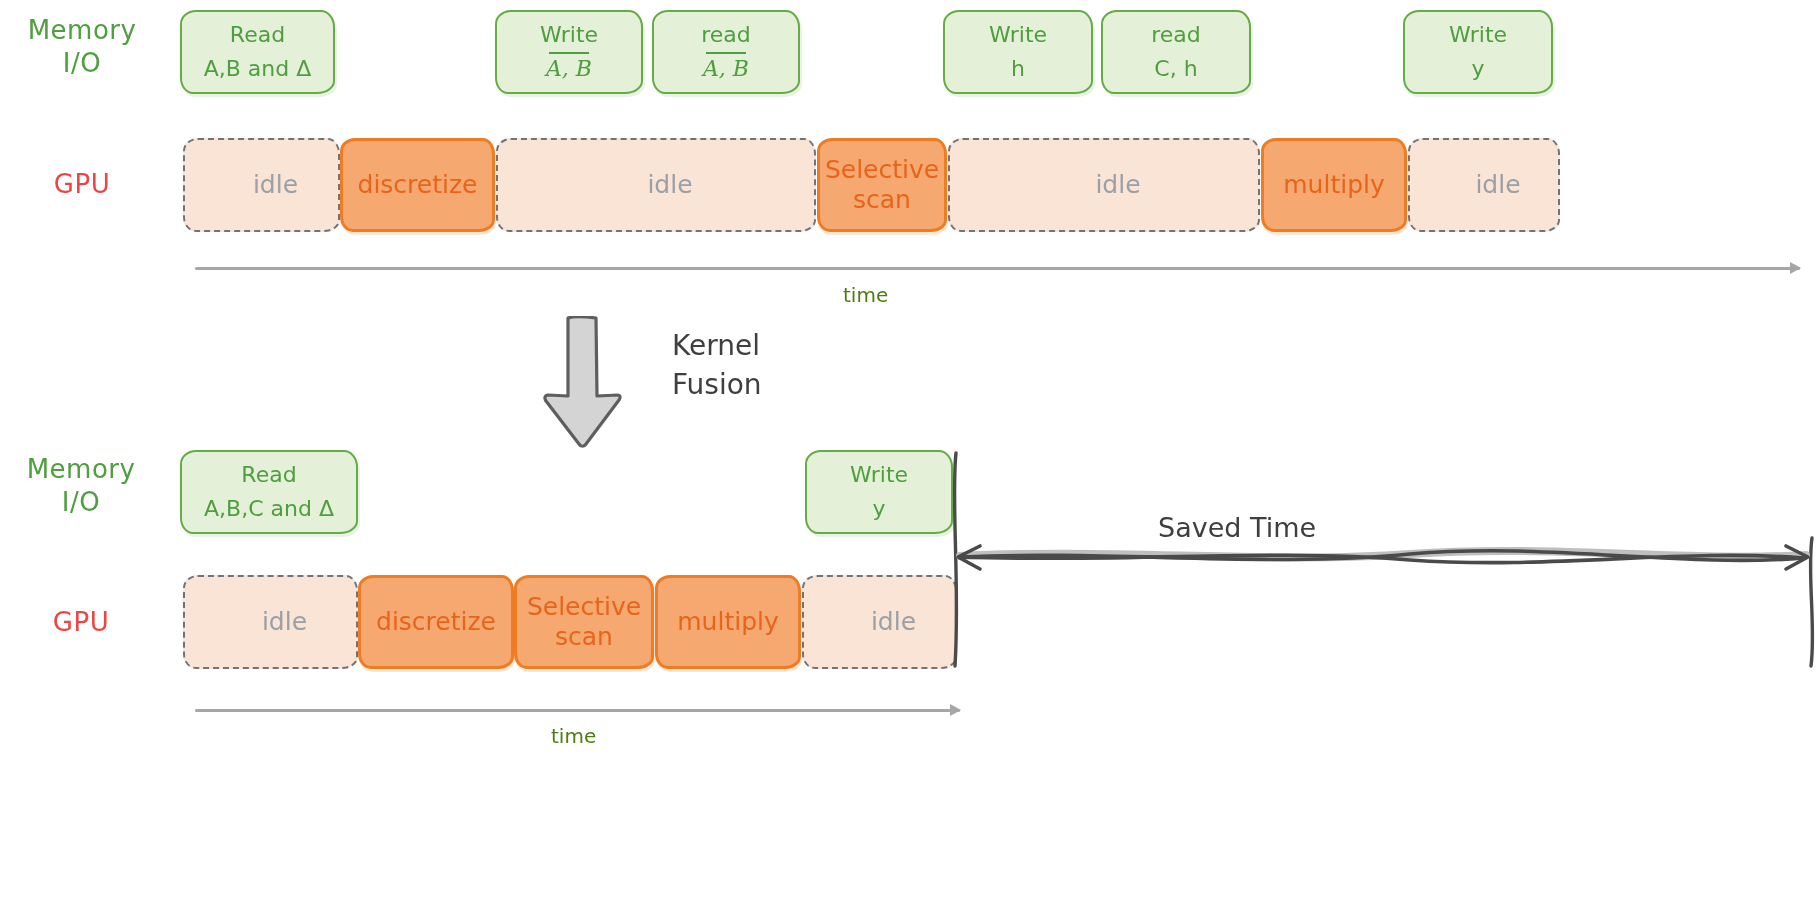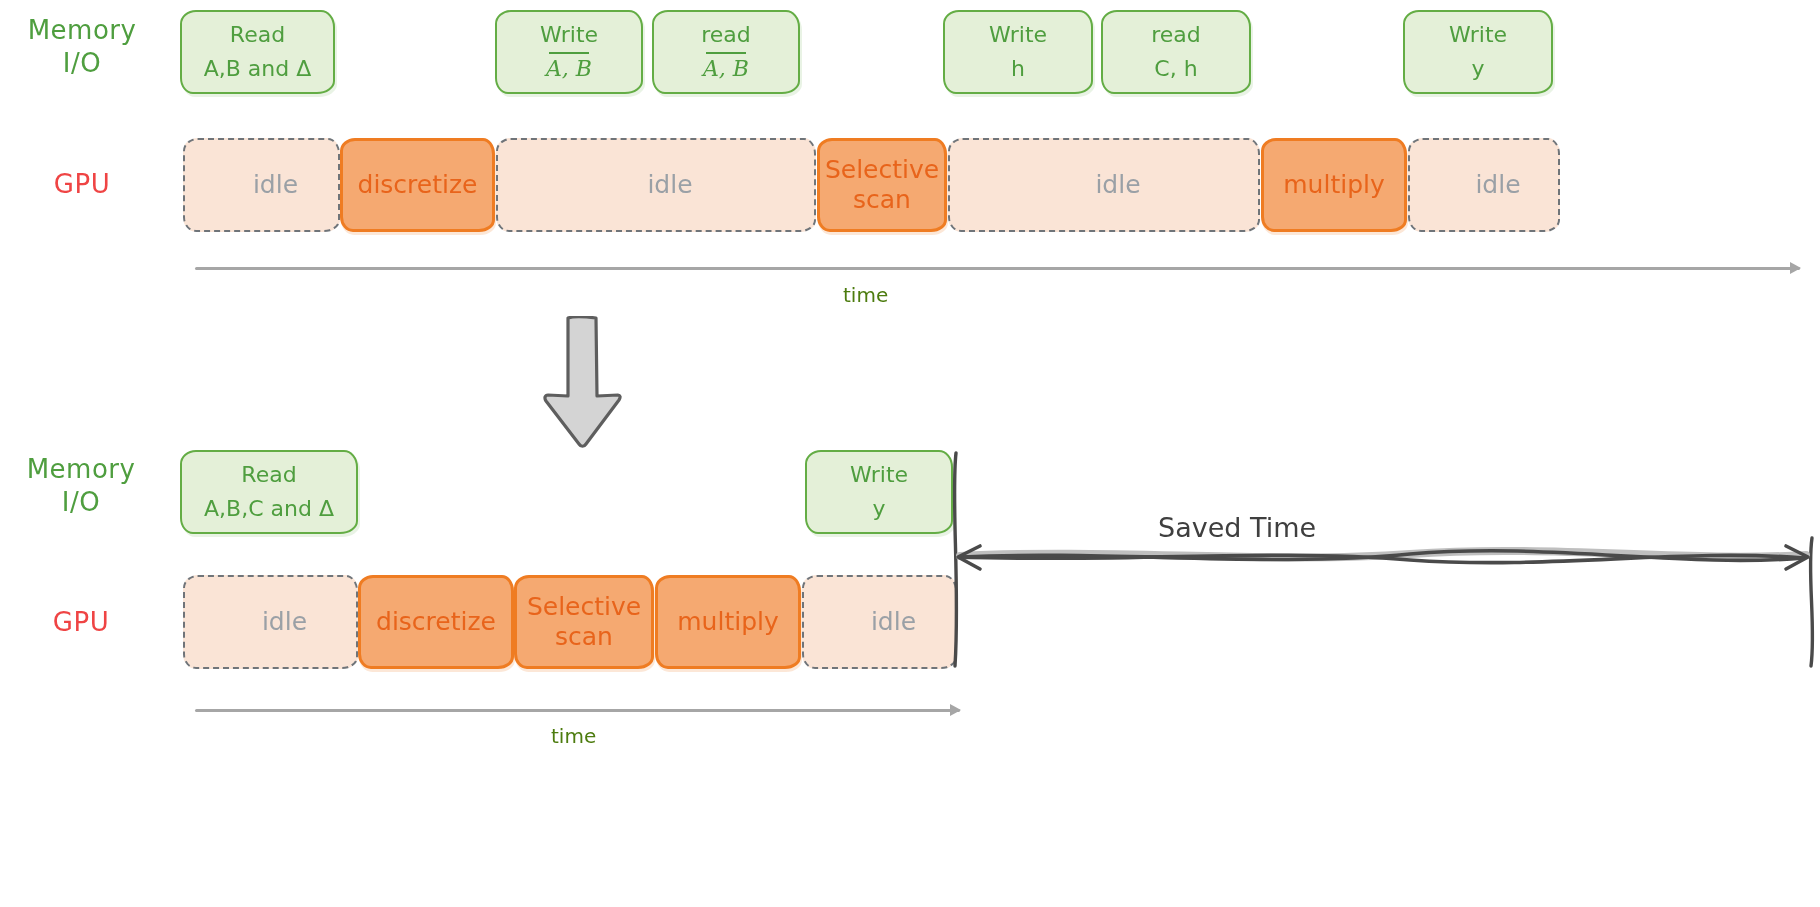--- a/index.html
+++ b/index.html
@@ -125,20 +125,24 @@
   <div class="gpublk idle" style="left:1408px;top:138px;width:152px;height:94px;">idle</div>
 
   <div class="axis" style="left:195px;top:267px;width:1605px;">
     <span class="head"></span>
   </div>
   <div class="axislabel" style="left:843px;top:283px;">time</div>
 
   <svg class="fusion-arrow" style="left:534px;top:316px;" width="120" height="135" viewBox="0 0 120 135">
     <path d="M34 2 C40 0 54 1 62 2 L63 80 L84 79 C86 79 87 81 85 84 L52 128 C50 131 47 131 45 128 L12 85 C10 82 11 79 14 79 L34 80 Z" fill="#d4d4d4" stroke="#5e5e5e" stroke-width="3.2" stroke-linejoin="round"></path>
   </svg>
+  <div class="fusion-label" style="left:672px;top:326px;">
+    <div>Kernel</div>
+    <div>Fusion</div>
+  </div>
 
   <div class="rowlabel mem" style="left:6px;top:453px;width:150px;">
     <div>Memory</div>
     <div>I/O</div>
   </div>
 
   <div class="memblk" style="left:180px;top:450px;width:178px;height:84px;">
     <div>Read</div>
     <div class="l2">A,B,C and Δ</div>
   </div>

